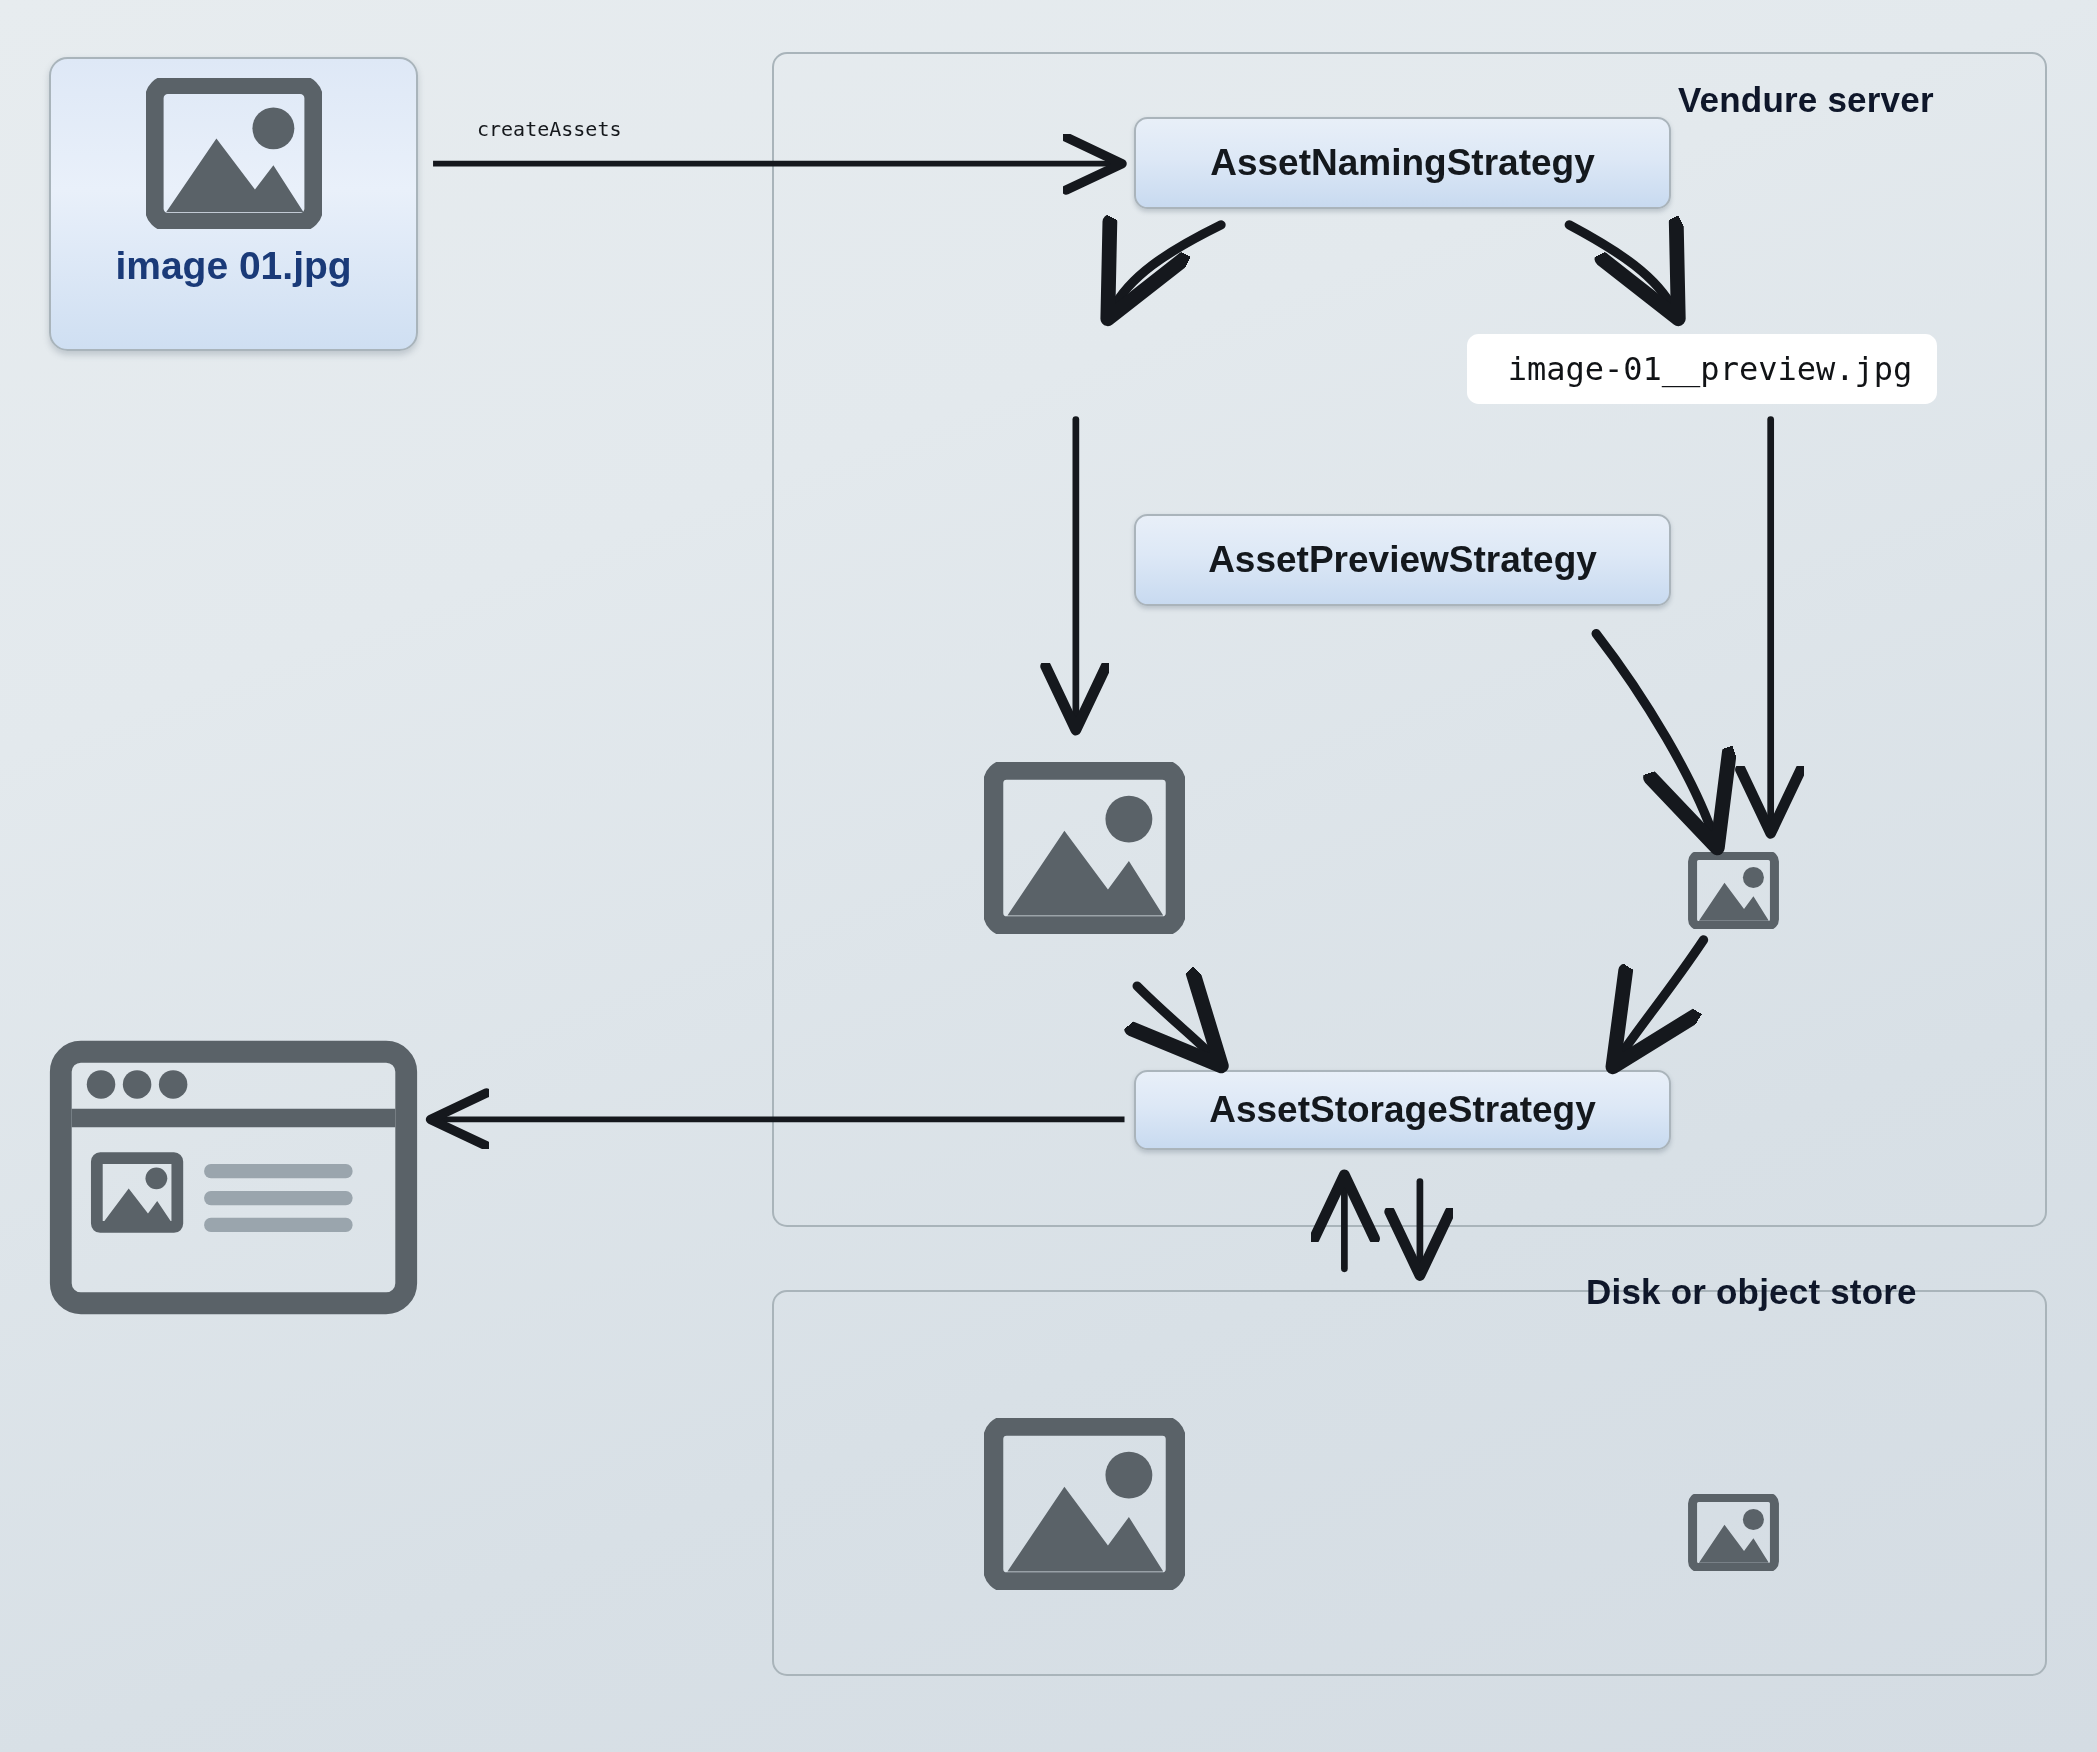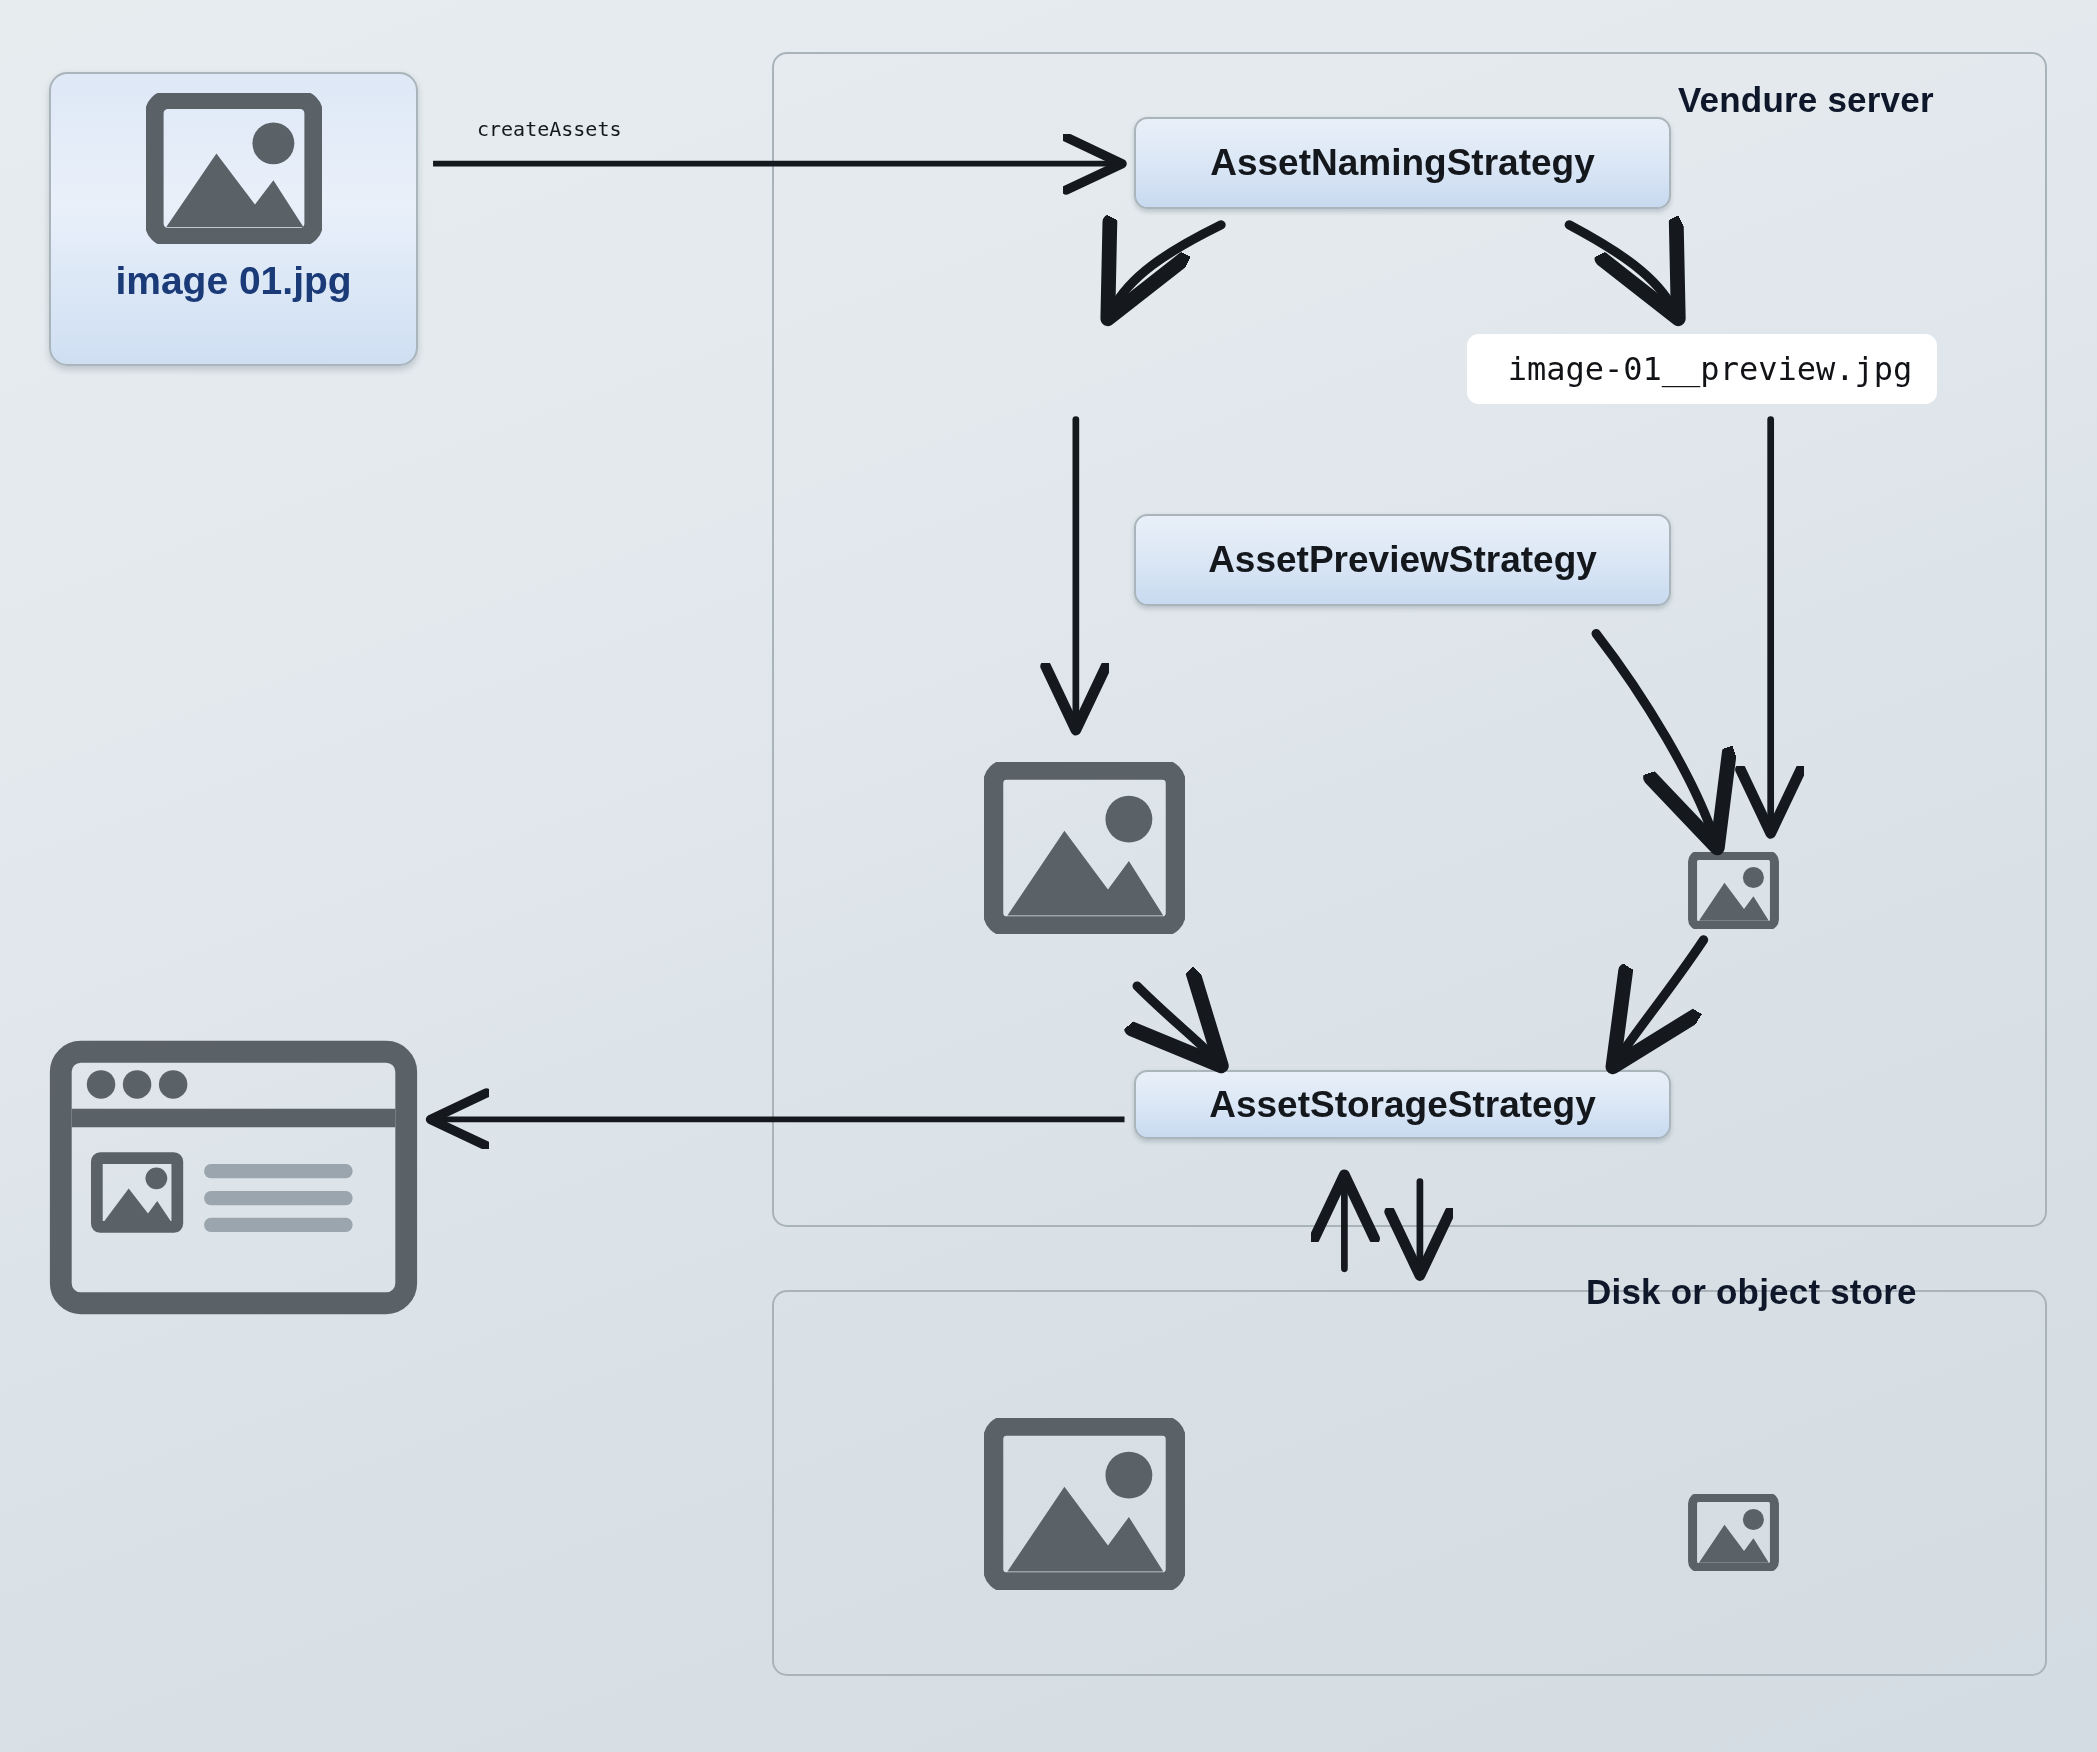--- a/index.html
+++ b/index.html
@@ -110,38 +110,38 @@
 <body>
 
 <div id="stage">
 
   <div class="group-box" style="left:772px; top:52px; width:1275px; height:1175px;"></div>
   <div class="group-label" style="left:1678px; top:80px;">Vendure server</div>
 
   <div class="group-box" style="left:772px; top:1290px; width:1275px; height:386px;"></div>
   <div class="group-label" style="left:1586px; top:1272px;">Disk or object store</div>
 
-  <div class="asset-card" style="left:49px; top:57px; width:369px; height:294px;margin-top:15px;">
+  <div class="asset-card" style="left:49px; top:57px; width:369px; height:294px;">
     <svg width="176" height="151" viewBox="0 0 210 180" style="margin-top:18.5px">
       <rect x="10" y="8" width="190" height="164" rx="16" ry="16" fill="none" stroke="#5a6268" stroke-width="22"></rect>
       <circle cx="152" cy="60" r="25" fill="#5a6268"></circle>
       <path d="M24 160 L84 72 L130 133 L152 104 L188 160 Z" fill="#5a6268"></path>
     </svg>
     <div class="asset-card-label" style="margin-top:15px;">image 01.jpg</div>
   </div>
 
   <div class="strategy-box" style="left:1134px; top:117px; width:537px; height:92px;">
     <span>AssetNamingStrategy</span>
   </div>
 
   <div class="strategy-box" style="left:1134px; top:514px; width:537px; height:92px;">
     <span>AssetPreviewStrategy</span>
   </div>
 
-  <div class="strategy-box" style="left:1134px; top:1070px; width:537px; height:69px;">
+  <div class="strategy-box" style="left:1134px; top:1070px; width:537px; height:80px;">
     <span>AssetStorageStrategy</span>
   </div>
 
 
   <div class="filename-chip" style="left:1467px; top:334px; width:470px; height:70px;padding-left:16px;">
     <span>image-01__preview.jpg</span>
   </div>
 
   <div class="label-mono" style="left:477px; top:117px;">createAssets</div>
 

